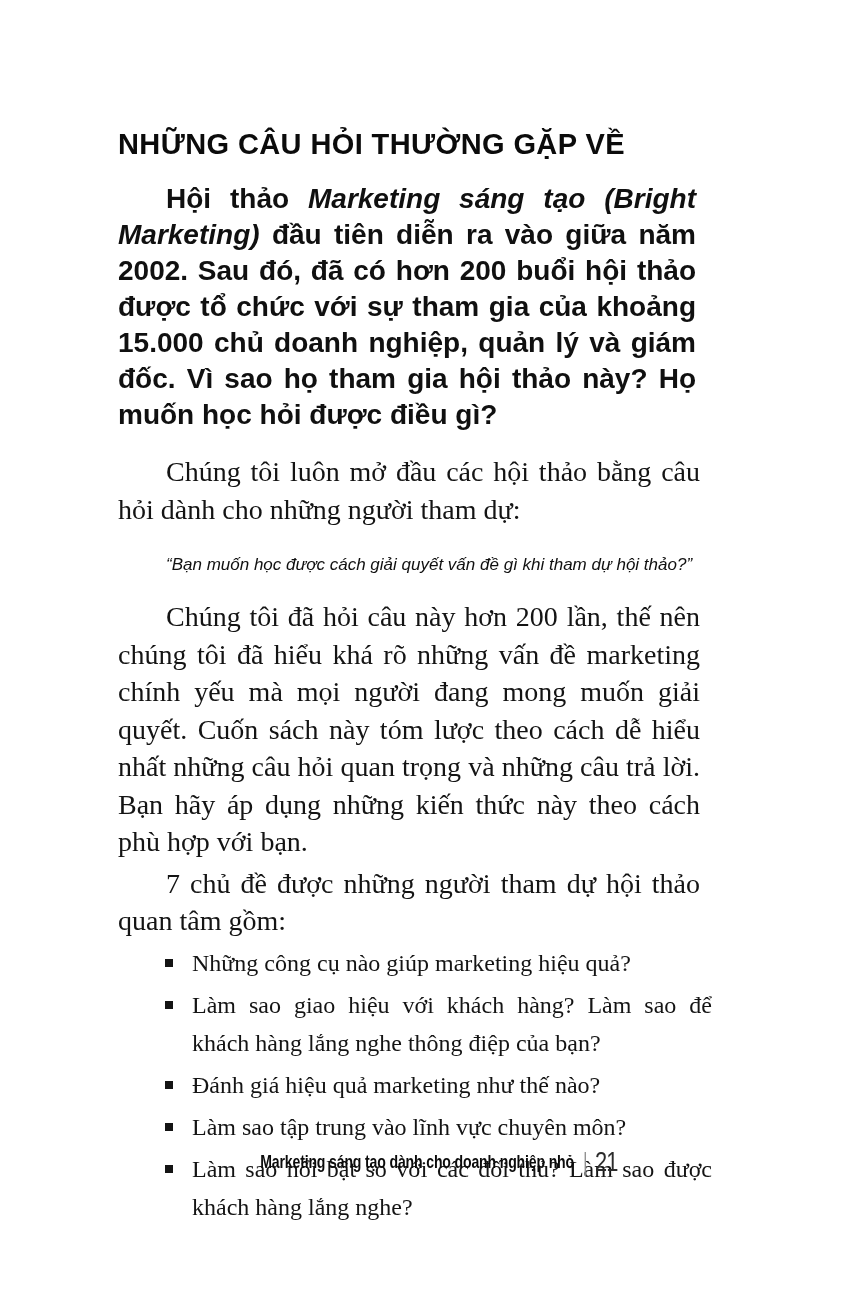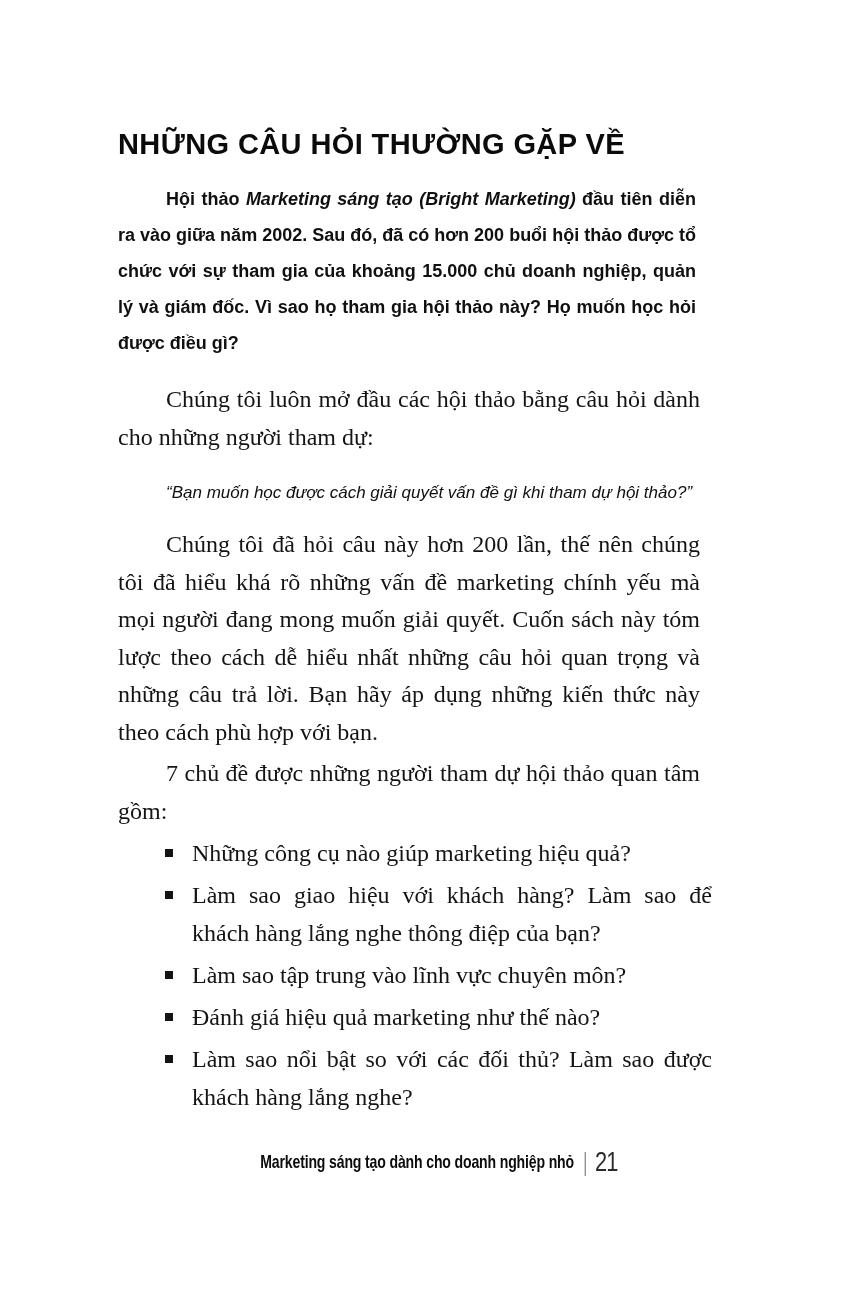--- a/index.html
+++ b/index.html
@@ -32,33 +32,33 @@
     letter-spacing: 0.4px;
     color: #0b0b0b;
   }
   h1.page-title span { display: block; }
 
   
   p.intro {
     margin: 0 16px 20px 0;
     font-family: "Liberation Sans", sans-serif;
     font-weight: bold;
-    font-size: 18px;
+    font-size: 28px;
     line-height: 36px;
     text-align: justify;
     text-indent: 48px;
     color: #101010;
   }
   p.intro .em { font-style: italic; }
 
   
   p.body {
     margin: 0 12px 12px 0;
     font-family: "Liberation Serif", serif;
-    font-size: 24px;
+    font-size: 28px;
     line-height: 37.5px;
     text-align: justify;
     text-indent: 48px;
     color: #141414;
   }
   p.body.tight { margin-bottom: 4px; }
 
   
   p.quote {
     margin: 0 0 8px 0;
@@ -150,22 +150,22 @@
 
     <p class="quote">“Bạn muốn học được cách giải quyết vấn đề gì khi tham dự hội thảo?”</p>
 
     <p class="body tight">Chúng tôi đã hỏi câu này hơn 200 lần, thế nên chúng tôi đã hiểu khá rõ những vấn đề marketing chính yếu mà mọi người đang mong muốn giải quyết. Cuốn sách này tóm lược theo cách dễ hiểu nhất những câu hỏi quan trọng và những câu trả lời. Bạn hãy áp dụng những kiến thức này theo cách phù hợp với bạn.</p>
 
     <p class="body tight">7 chủ đề được những người tham dự hội thảo quan tâm gồm:</p>
 
     <ul class="topics">
       <li><span class="bullet-square"></span><span>Những công cụ nào giúp marketing hiệu quả?</span></li>
       <li><span class="bullet-square"></span><span>Làm sao giao hiệu với khách hàng? Làm sao để khách hàng lắng nghe thông điệp của bạn?</span></li>
+      <li><span class="bullet-square"></span><span>Đánh giá hiệu quả marketing như thế nào?</span></li>
       <li><span class="bullet-square"></span><span>Làm sao tập trung vào lĩnh vực chuyên môn?</span></li>
-      <li><span class="bullet-square"></span><span>Đánh giá hiệu quả marketing như thế nào?</span></li>
       <li><span class="bullet-square"></span><span>Làm sao nổi bật so với các đối thủ? Làm sao được khách hàng lắng nghe?</span></li>
     </ul>
 
   </div>
 
   <div class="footer">
     <span class="footer-book-title">Marketing sáng tạo dành cho doanh nghiệp nhỏ</span>
     <span class="footer-sep">|</span>
     <span class="footer-page-number">21</span>
   </div>

